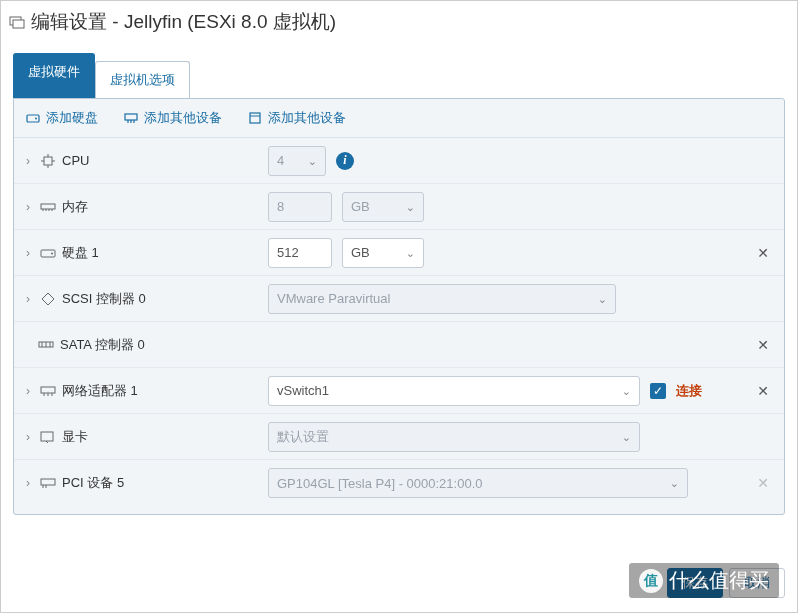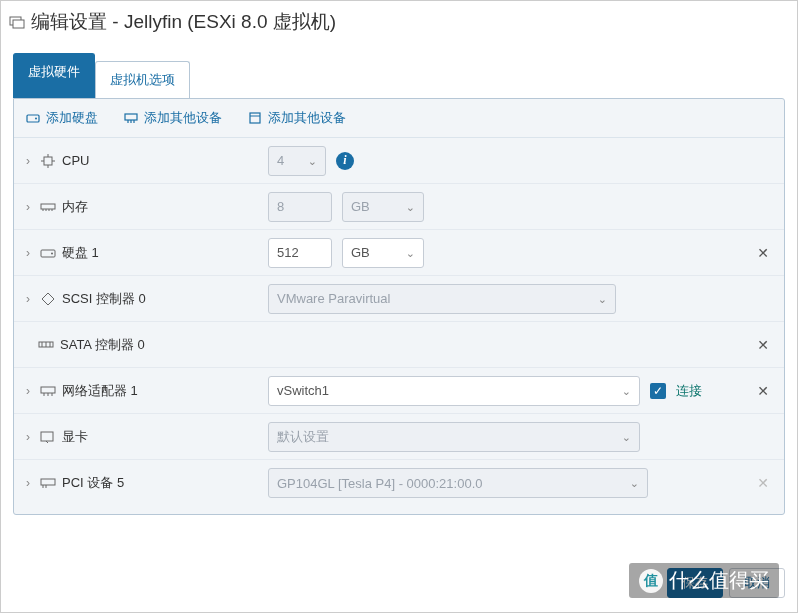--- a/index.html
+++ b/index.html
@@ -149,21 +149,21 @@
   .checkbox {
     width: 16px; height: 16px;
     background: #1a6ea5;
     border-radius: 2px;
     display: inline-flex;
     align-items: center;
     justify-content: center;
     color: #fff;
     font-size: 12px;
   }
-  .conn-label { color: #0f766e; }
+  .conn-label { color: #c2410c; font-weight: bold; }
   .footer {
     position: absolute;
     right: 12px;
     bottom: 14px;
     display: flex;
     gap: 6px;
   }
   .btn {
     height: 30px;
     padding: 0 14px;
@@ -415,21 +415,21 @@
         <span class="licon">
           <svg viewBox="0 0 16 16" width="16" height="16">
               <rect x="1" y="4" width="14" height="6" fill="none" stroke="#666"></rect>
               <line x1="3" y1="10" x2="3" y2="13" stroke="#666"></line>
               <line x1="6" y1="10" x2="6" y2="13" stroke="#666"></line>
             </svg>
         </span>
         <span>PCI 设备 5</span>
       </div>
       <div class="control-area">
-        <div class="sel disabled" style="width:380px">
+        <div class="sel disabled" style="width:420px">
           <span>GP104GL [Tesla P4] - 0000:21:00.0</span>
           <span class="chev">⌄</span>
         </div>
         <span class="close-x disabled">✕</span>
       </div>
     </div>
 
   </div>
 </div>
 

